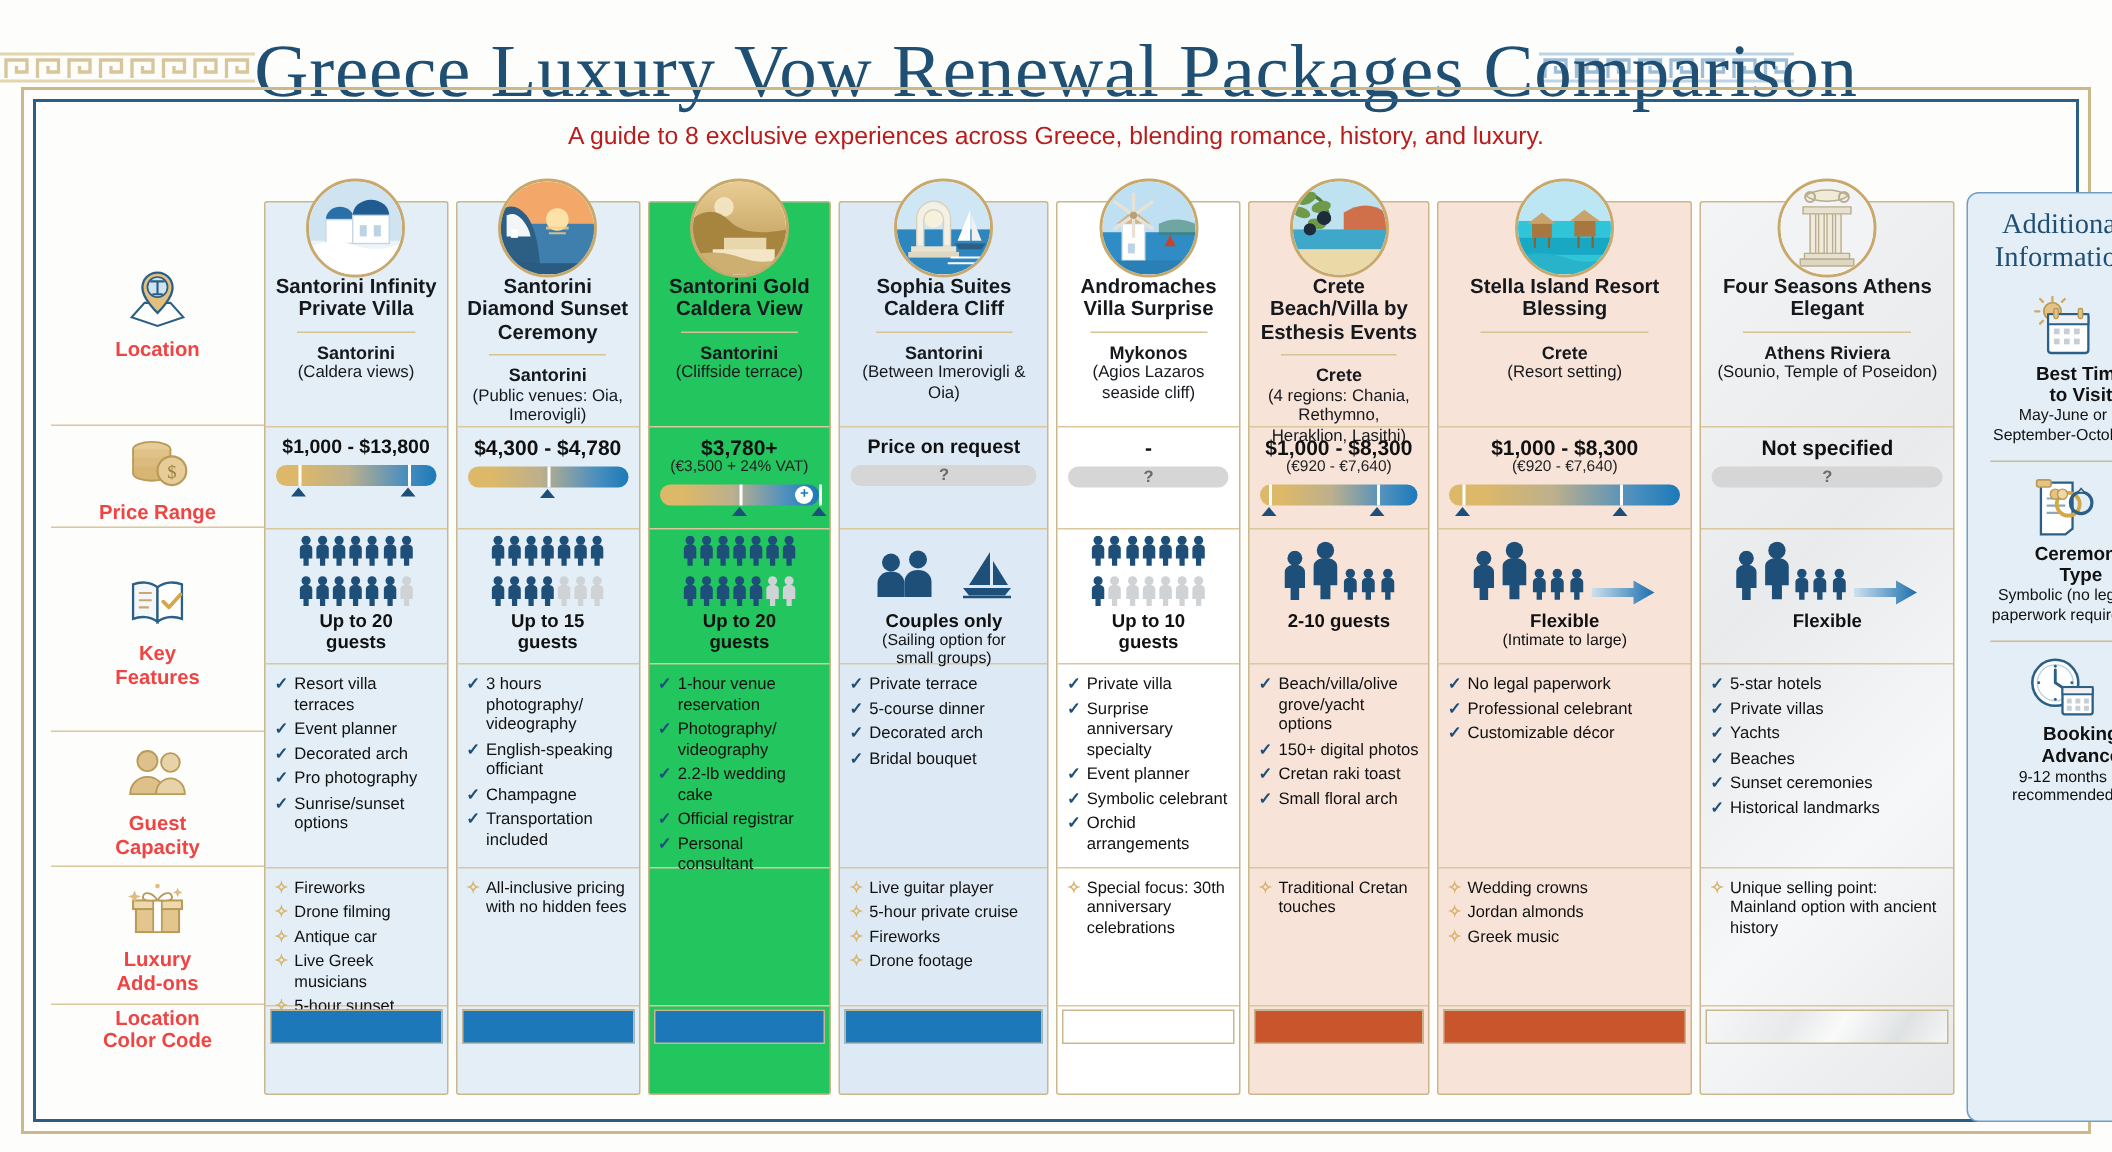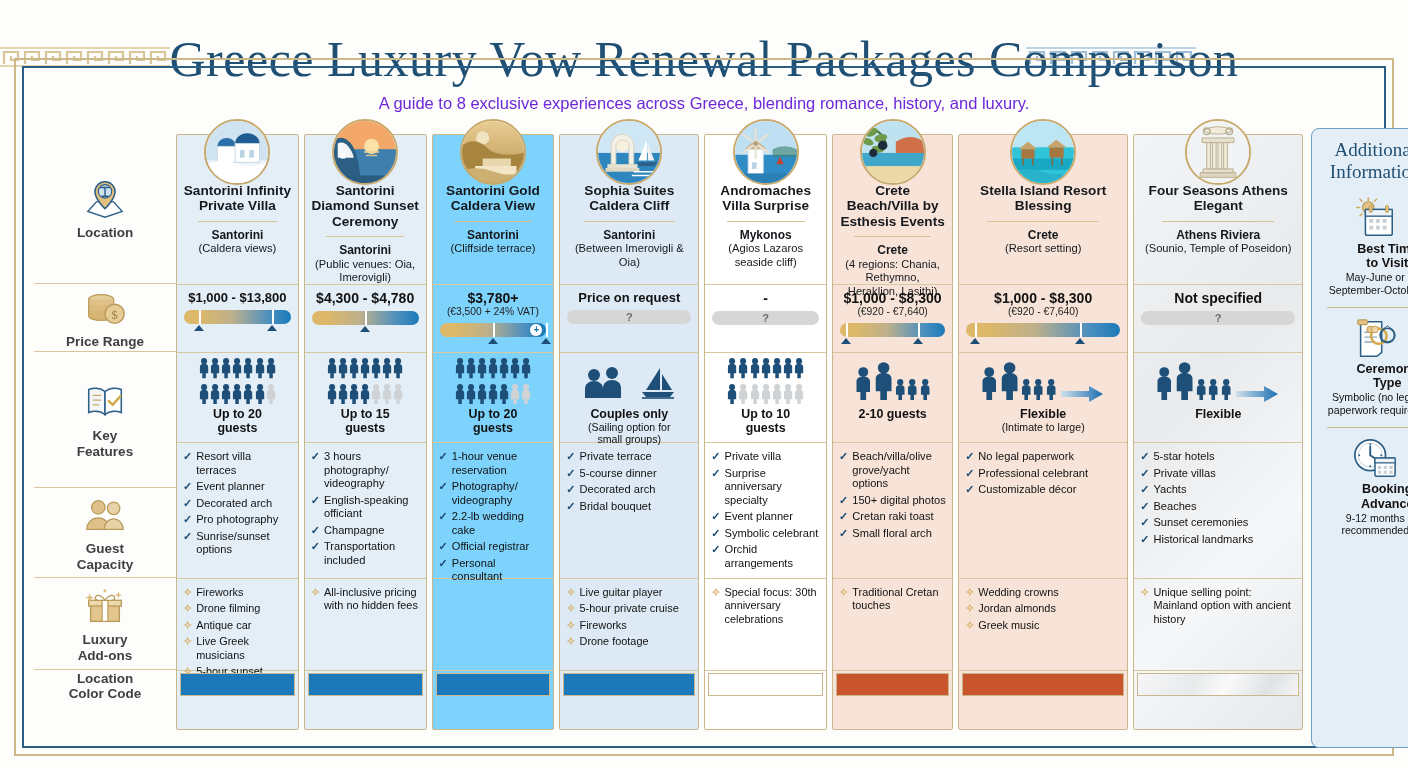--- a/index.html
+++ b/index.html
@@ -12,49 +12,49 @@
   
   #frame-gold{
     position:absolute; left:14px; top:58px; right:14px; bottom:12px;
     border:2px solid #cdb88a; pointer-events:none;
   }
   #frame-blue{
     position:absolute; left:22px; top:66px; right:22px; bottom:20px;
     border:2px solid #2b5e86; pointer-events:none;
   }
   
-  #header{ position:absolute; left:0; top:12px; width:1196px; height:110px; }
+  #header{ position:absolute; left:0; top:0; width:1196px; height:110px; }
   #title{
     position:absolute; left:0; top:18px; width:1408px; text-align:center;
     font-family:"Liberation Serif", serif; font-size:50px; color:#1f4f73;
     letter-spacing:.5px; font-weight:400;
   }
   #subtitle{
     position:absolute; left:0; top:82px; width:1408px; text-align:center;
-    font-size:16.5px; color:#6d28d9;
+    font-size:16.5px; color:#b91c1c;
   }
   .meander{ position:absolute; top:32px; height:26px; width:170px; overflow:hidden; }
   .meander svg{ display:block; }
   #meander-left{ left:0; }
   #meander-right{ right:0; }
 
   
   #grid{
     position:absolute; left:34px; top:118px; width:1340px; height:612px;
     display:flex; align-items:flex-start;
   }
   
   #rail{ width:142px; flex:0 0 142px; position:relative; height:612px;
          display:flex; flex-direction:column; }
   .rail-cell{
     display:flex; flex-direction:column; align-items:center; justify-content:center;
     border-bottom:1px solid #d9c79d; text-align:center;
   }
   .rail-cell:last-child{ border-bottom:none; }
-  .rail-label{ font-size:13.5px; font-weight:bold; color:#404040; line-height:1.12; margin-top:4px;}
+  .rail-label{ font-size:13.5px; font-weight:bold; color:#ef4444; line-height:1.12; margin-top:4px;}
   .rail-icon{ width:46px; height:44px; display:block; }
 
   
   #cols{ flex:1 1 auto; display:flex; gap:5px; height:612px; padding-top:16px; }
   .col{
     flex:1 1 0; position:relative; display:flex; flex-direction:column;
     border:1px solid #cbb78e; border-radius:2px;
   }
   .col .badge{
     position:absolute; left:50%; top:-16px; transform:translateX(-50%);
@@ -491,21 +491,21 @@
         <div class="cell c-add">
           <div class="li">
             <span class="mk">✧</span>
             <span>All-inclusive pricing with no hidden fees</span>
           </div>
         </div>
         <div class="cell c-code">
           <div class="code-swatch" style="background: rgb(28, 120, 184);"></div>
         </div>
       </div>
-      <div class="col" style="background: #7dd3fc;">
+      <div class="col" style="background: #22c55e;">
         <div class="badge">
           <svg viewBox="0 0 66 66">
             <defs>
               <linearGradient id="gg" x1="0" y1="0" x2="0" y2="1">
                 <stop offset="0" stop-color="#e8cd94"></stop>
                 <stop offset="1" stop-color="#b8924e"></stop>
               </linearGradient>
             </defs>
             <rect width="66" height="66" fill="url(#gg)"></rect>
             <circle cx="22" cy="18" r="7" fill="#f7ecd0" opacity=".8"></circle>

